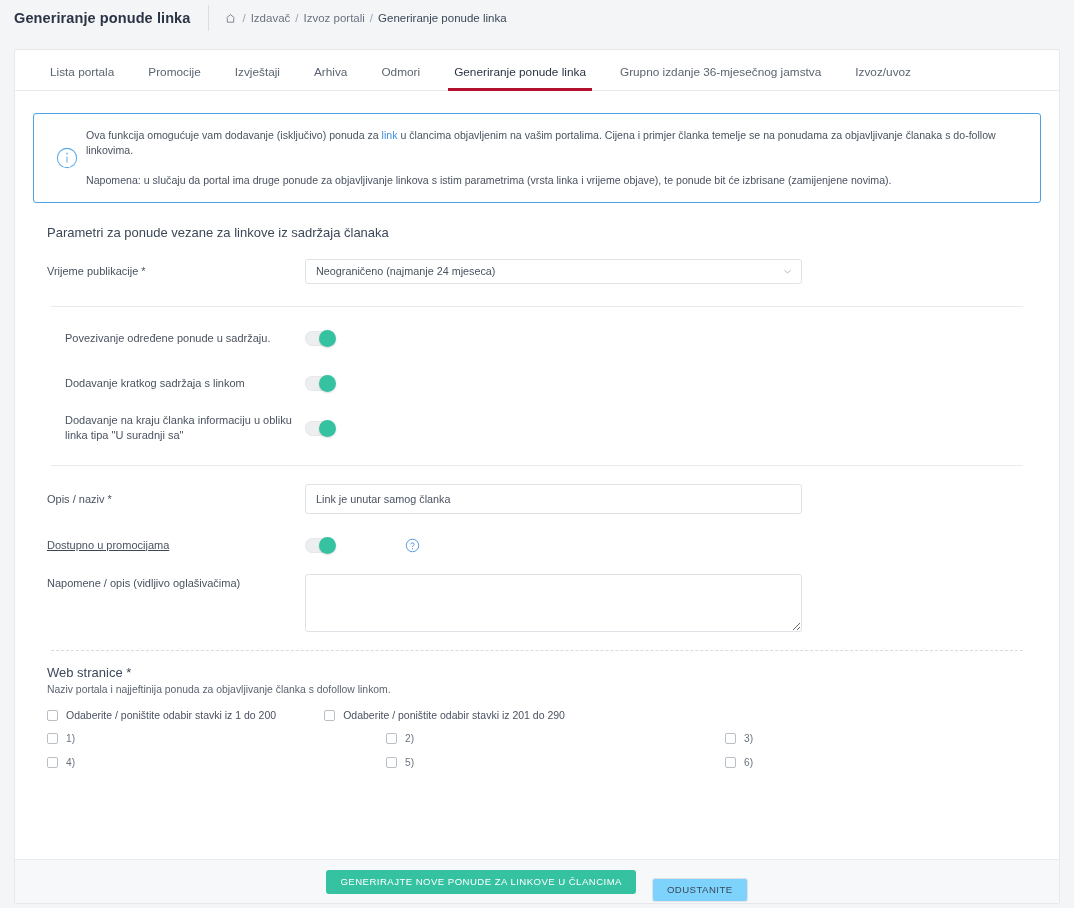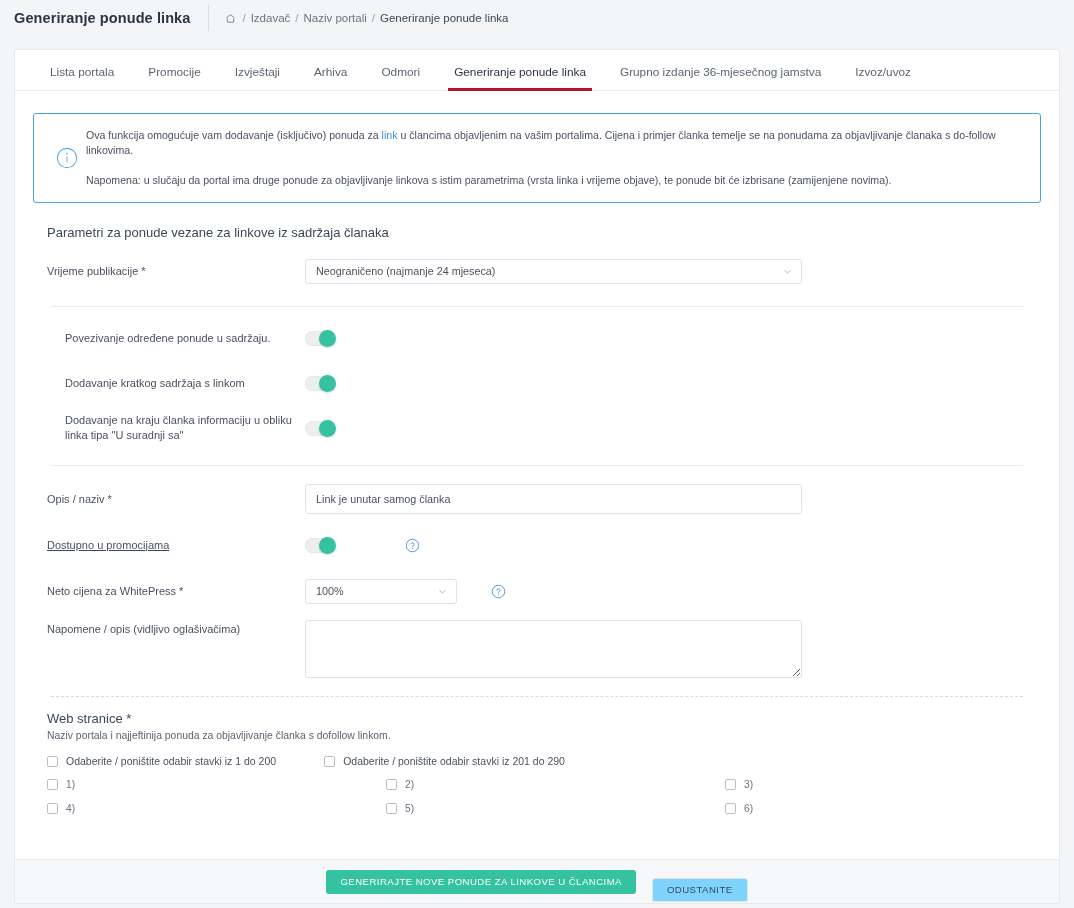--- a/index.html
+++ b/index.html
@@ -309,21 +309,21 @@
   <div class="breadcrumb">
     <span class="home-icon">
       <svg width="11" height="11" viewBox="0 0 16 16" fill="none" stroke="#6b7280" stroke-width="1.2">
         <path d="M2 7.2L8 2.4l6 4.8"></path>
           <path d="M3.4 7.6V13.4h9.2V7.6"></path>
       </svg>
     </span>
     <span class="sep">/</span>
     <a href="#">Izdavač</a>
     <span class="sep">/</span>
-    <a href="#">Naziv portali</a>
+    <a href="#">Izvoz portali</a>
     <span class="sep">/</span>
     <span class="current">Generiranje ponude linka</span>
   </div>
 </div>
 
 <div class="panel">
 
   <div class="tabs">
     <div class="tab">Lista portala</div>
     <div class="tab">Promocije</div>
@@ -416,40 +416,20 @@
         <span class="help-icon">
           <svg width="15" height="15" viewBox="0 0 24 24" fill="none" stroke="#3e8ede" stroke-width="1.4">
             <circle cx="12" cy="12" r="10"></circle>
             <path d="M9.4 9.3a2.7 2.7 0 0 1 5.2.9c0 1.8-2.6 2.1-2.6 3.8" stroke-linecap="round"></path>
             <circle cx="12" cy="17" r="0.85" fill="#3e8ede" stroke="none"></circle>
           </svg>
         </span>
       </div>
     </div>
 
-    <div class="row" style="margin-top:12px;">
-      <div class="label">Neto cijena za WhitePress *</div>
-      <div class="control">
-        <div class="select narrow">
-          <span>100%</span>
-          <span class="chev">
-            <svg width="11" height="11" viewBox="0 0 16 16" fill="none" stroke="#a9b0b9" stroke-width="1.3">
-                <path d="M3.5 6.2L8 10.2l4.5-4"></path>
-              </svg>
-          </span>
-        </div>
-        <span class="help-icon tight">
-          <svg width="15" height="15" viewBox="0 0 24 24" fill="none" stroke="#3e8ede" stroke-width="1.4">
-            <circle cx="12" cy="12" r="10"></circle>
-            <path d="M9.4 9.3a2.7 2.7 0 0 1 5.2.9c0 1.8-2.6 2.1-2.6 3.8" stroke-linecap="round"></path>
-            <circle cx="12" cy="17" r="0.85" fill="#3e8ede" stroke="none"></circle>
-          </svg>
-        </span>
-      </div>
-    </div>
 
     <div class="row" style="margin-top:12px; align-items:flex-start;">
       <div class="label" style="margin-top:2px;">Napomene / opis (vidljivo oglašivačima)</div>
       <div class="control">
         <textarea class="textarea" placeholder="" style=""></textarea>
       </div>
     </div>
 
     <div class="hr dashed" style="margin-top:18px;"></div>
 

